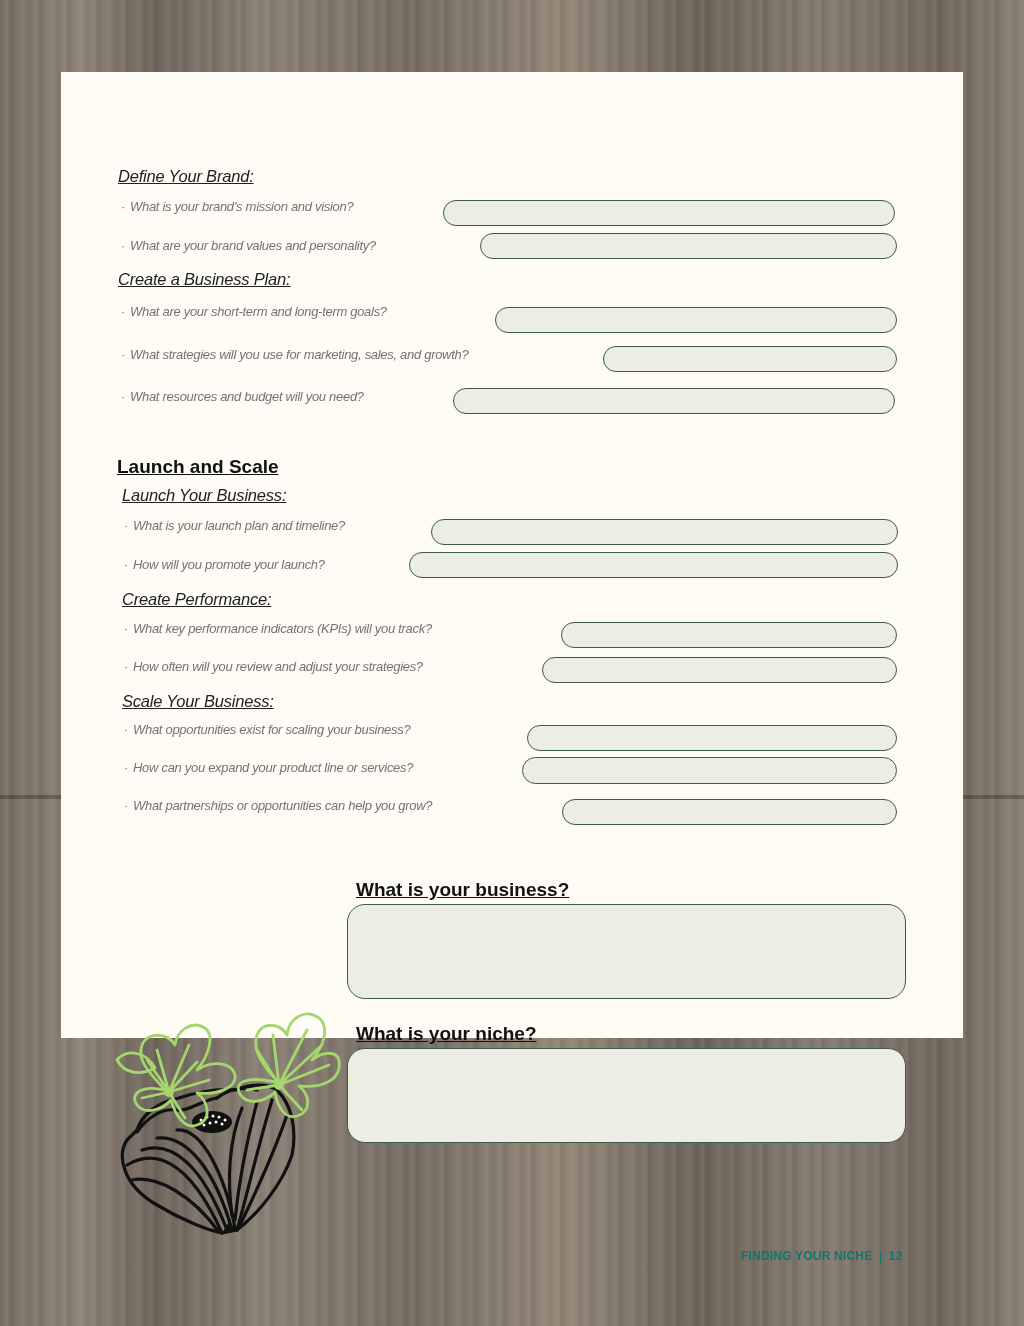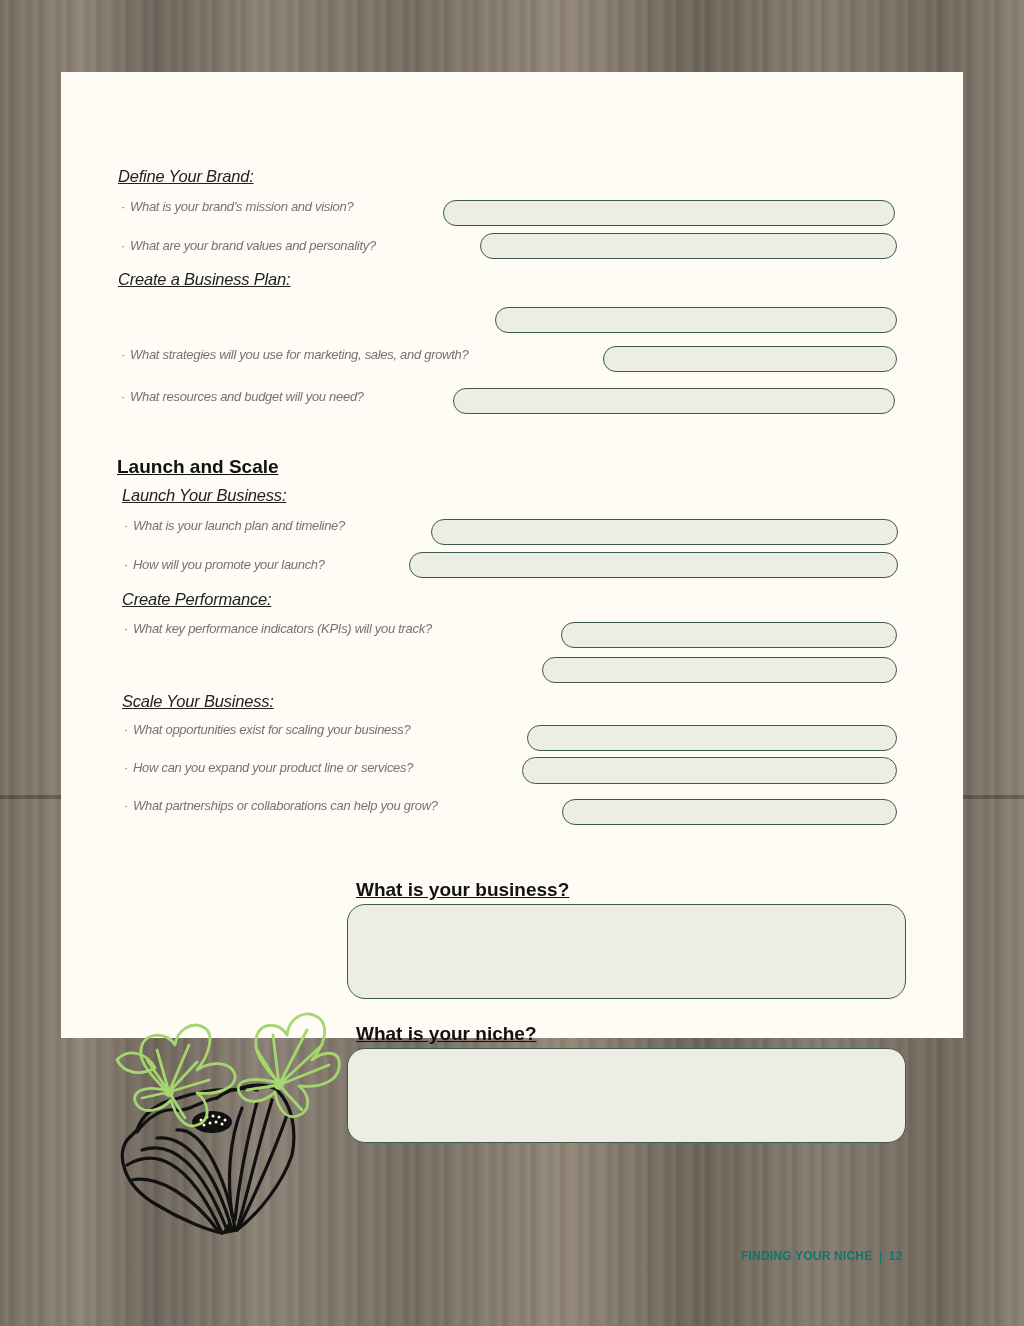--- a/index.html
+++ b/index.html
@@ -51,20 +51,21 @@
   <div class="abs sub" style="left:57px;top:95px;">Define Your Brand:</div>
 
   <div class="abs q" style="left:60px;top:127px;"><span class="dot">·</span><span>What is your brand’s mission and vision?</span></div>
   <div class="field" style="left:382px;top:128px;width:452px;height:26px;"></div>
 
   <div class="abs q" style="left:60px;top:166px;"><span class="dot">·</span><span>What are your brand values and personality?</span></div>
   <div class="field" style="left:419px;top:161px;width:417px;height:26px;"></div>
 
   <div class="abs sub" style="left:57px;top:198px;">Create a Business Plan:</div>
 
+  <div class="abs q" style="left:60px;top:232px;"><span class="dot">·</span><span>What are your short-term and long-term goals?</span></div>
   <div class="field" style="left:434px;top:235px;width:402px;height:26px;"></div>
 
   <div class="abs q" style="left:60px;top:275px;"><span class="dot">·</span><span>What strategies will you use for marketing, sales, and growth?</span></div>
   <div class="field" style="left:542px;top:274px;width:294px;height:26px;"></div>
 
   <div class="abs q" style="left:60px;top:317px;"><span class="dot">·</span><span>What resources and budget will you need?</span></div>
   <div class="field" style="left:392px;top:316px;width:442px;height:26px;"></div>
 
   <div class="abs section-title" style="left:56px;top:384px;">Launch and Scale</div>
 
@@ -74,31 +75,32 @@
   <div class="field" style="left:370px;top:447px;width:467px;height:26px;"></div>
 
   <div class="abs q" style="left:63px;top:485px;"><span class="dot">·</span><span>How will you promote your launch?</span></div>
   <div class="field" style="left:348px;top:480px;width:489px;height:26px;"></div>
 
   <div class="abs sub" style="left:61px;top:518px;">Create Performance:</div>
 
   <div class="abs q" style="left:63px;top:549px;"><span class="dot">·</span><span>What key performance indicators (KPIs) will you track?</span></div>
   <div class="field" style="left:500px;top:550px;width:336px;height:26px;"></div>
 
+  <div class="abs q" style="left:63px;top:587px;"><span class="dot">·</span><span>How often will you review and adjust your strategies?</span></div>
   <div class="field" style="left:481px;top:585px;width:355px;height:26px;"></div>
 
   <div class="abs sub" style="left:61px;top:620px;">Scale Your Business:</div>
 
   <div class="abs q" style="left:63px;top:650px;"><span class="dot">·</span><span>What opportunities exist for scaling your business?</span></div>
   <div class="field" style="left:466px;top:653px;width:370px;height:26px;"></div>
 
   <div class="abs q" style="left:63px;top:688px;"><span class="dot">·</span><span>How can you expand your product line or services?</span></div>
   <div class="field" style="left:461px;top:685px;width:375px;height:27px;"></div>
 
-  <div class="abs q" style="left:63px;top:726px;"><span class="dot">·</span><span>What partnerships or collaborations can help you grow?</span></div>
+  <div class="abs q" style="left:63px;top:726px;"><span class="dot">·</span><span>What partnerships or opportunities can help you grow?</span></div>
   <div class="field" style="left:501px;top:727px;width:335px;height:26px;"></div>
 
   <div class="abs box-title" style="left:295px;top:807px;">What is your business?</div>
   <div class="bigbox" style="left:286px;top:832px;width:559px;height:95px;"></div>
 
   <div class="abs box-title" style="left:295px;top:951px;">What is your niche?</div>
   <div class="bigbox" style="left:286px;top:976px;width:559px;height:95px;"></div>
 
   <div class="abs" style="left:36px;top:918px;width:245px;height:248px;">
     <svg width="245" height="248" viewBox="0 0 245 248" xmlns="http://www.w3.org/2000/svg">

